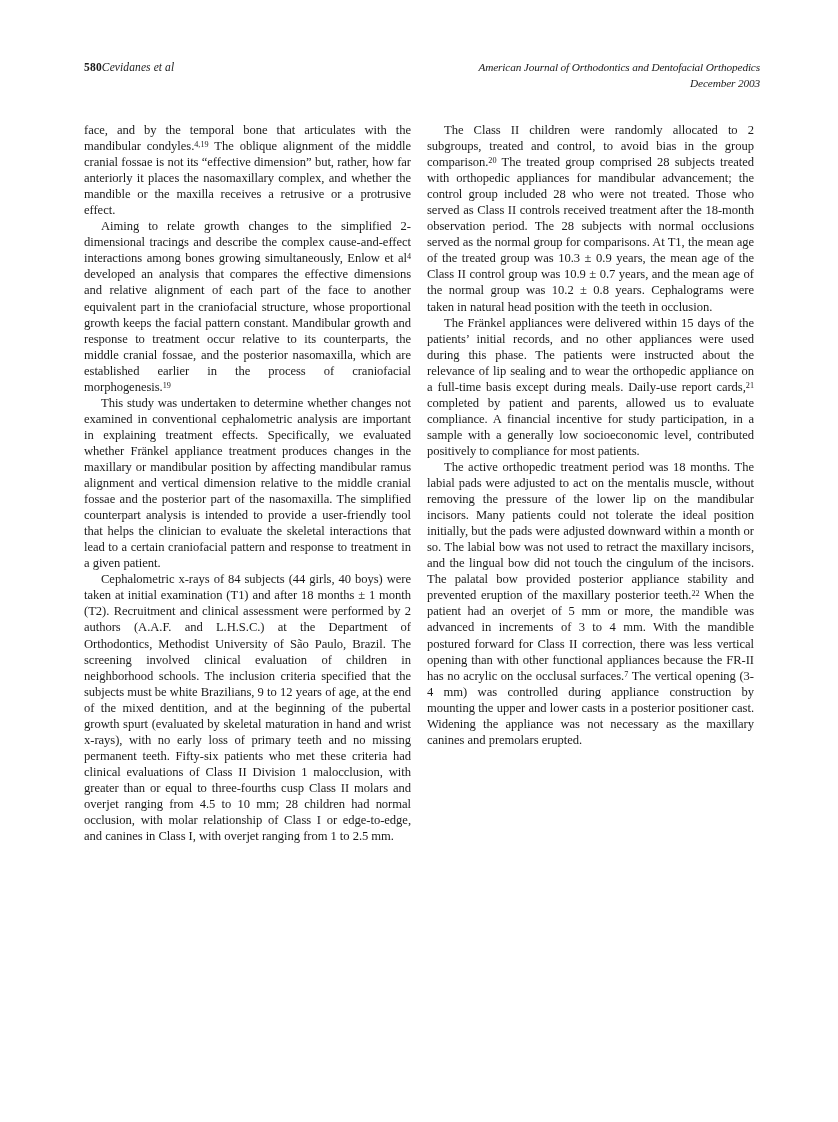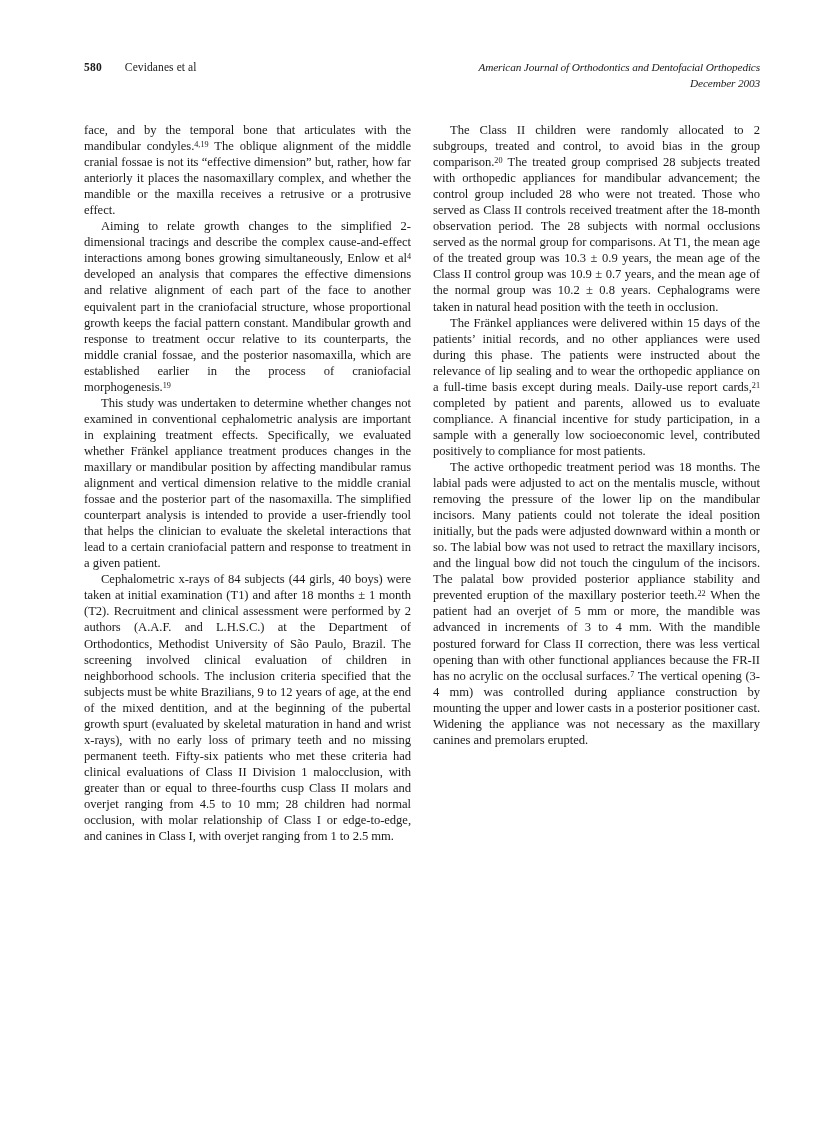--- a/index.html
+++ b/index.html
@@ -40,21 +40,22 @@
     font-size: 11.5px;
     line-height: 15px;
   }
   .rh-page-number {
     font-weight: bold;
     font-style: normal;
     font-family: "Liberation Serif", serif;
     letter-spacing: 0.2px;
   }
   .rh-authors {
-    margin-left: 23px;
+    font-style: italic;
+    margin-left: 0;
     letter-spacing: 0.1px;
   }
   .rh-right {
     position: absolute;
     right: 0;
     top: 0;
     text-align: right;
     font-style: italic;
     font-size: 11.3px;
     line-height: 15.5px;
@@ -67,21 +68,21 @@
   .columns {
     position: absolute;
     left: 84px;
     top: 122px;
     width: 676px;
   }
   .col {
     width: 327px;
     float: left;
   }
-  .col.right { margin-left: 22px; }
+  .col.right { margin-left: 16px; }
 
   p.para {
     margin: 0;
     font-size: 12.6px;
     line-height: 16.05px;
     text-align: justify;
     text-justify: inter-word;
     hyphens: none;
     letter-spacing: -0.05px;
   }

